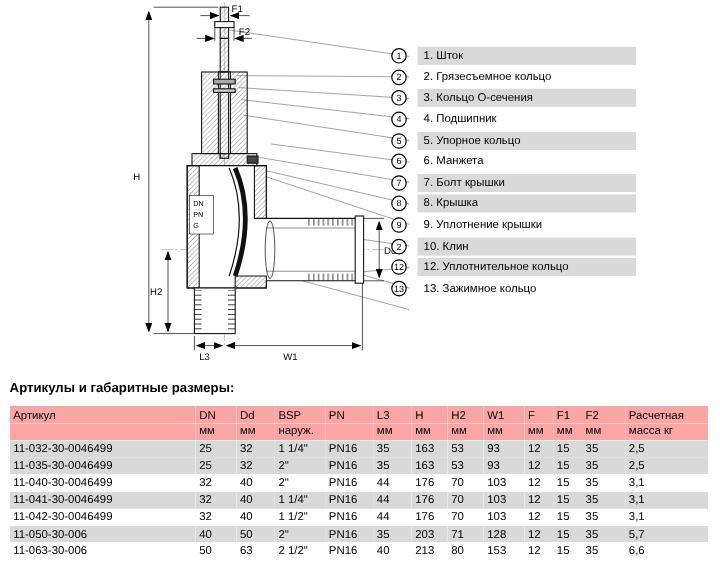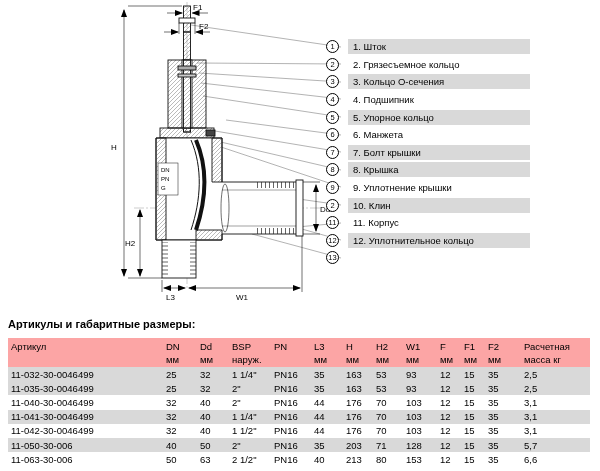--- a/index.html
+++ b/index.html
@@ -182,30 +182,27 @@
         <span class="legend-text">8.  Крышка</span>
       </div>
       <div class="legend-row">
         <span class="callout">9</span>
         <span class="legend-text">9.  Уплотнение крышки</span>
       </div>
       <div class="legend-row shaded">
         <span class="callout">2</span>
         <span class="legend-text">10.  Клин</span>
       </div>
-      <div class="legend-row">
-        <span class="callout">11</span>
-        <span class="legend-text">11.  Корпус</span>
-      </div>
       <div class="legend-row shaded">
         <span class="callout">12</span>
         <span class="legend-text">12.  Уплотнительное кольцо</span>
       </div>
       <div class="legend-row">
         <span class="callout">13</span>
+        <span class="legend-text">13.  Зажимное кольцо</span>
       </div>
     </div>
 
   <div class="table-section">
     <p class="table-title">Артикулы и габаритные размеры:</p>
     <table>
       <colgroup>
           <col style="width: 155px;">
           <col style="width: 34px;">
           <col style="width: 32px;">

